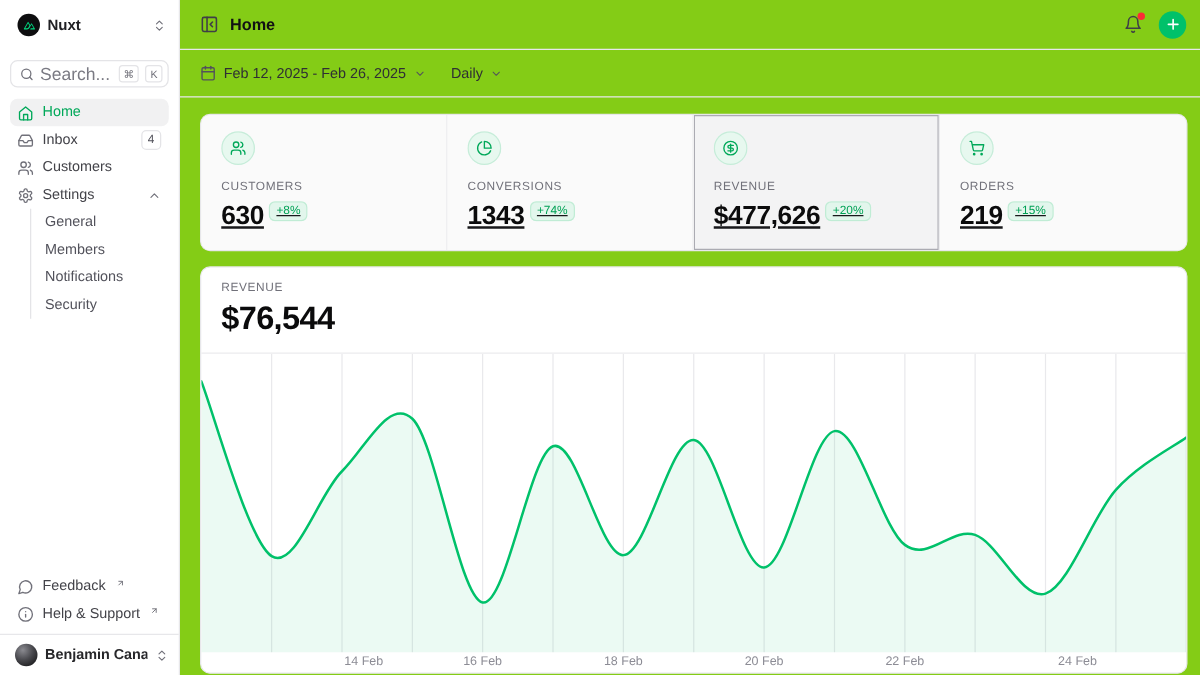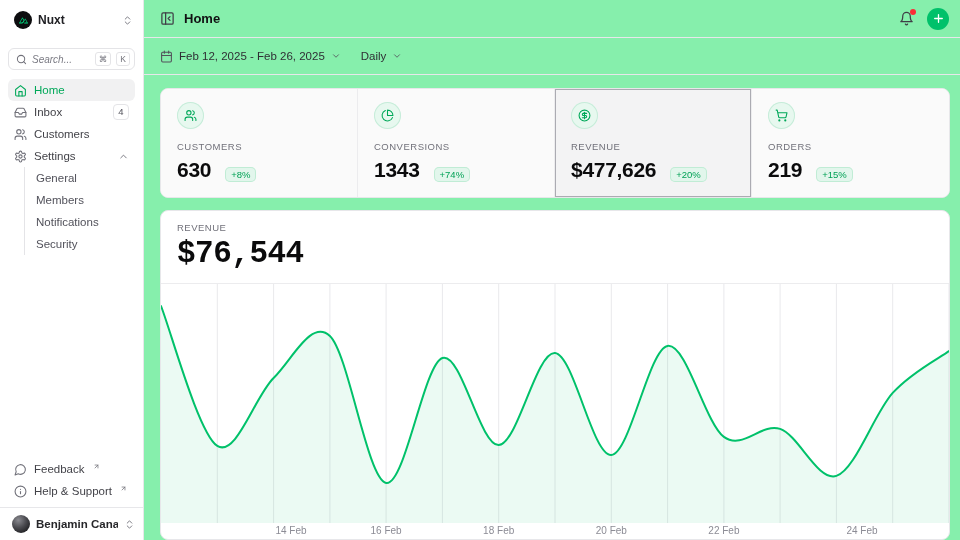--- a/index.html
+++ b/index.html
@@ -1,32 +1,32 @@
 <!DOCTYPE html>
 <html><head>
 <meta charset="utf-8">
 <style>
   * { margin:0; padding:0; box-sizing:border-box; }
   html,body { background:#fff; }
   .app {
     width:960px; height:540px; display:flex; overflow:hidden;
-    font-family:"Liberation Sans", sans-serif; color:#18181b; background:#86efac;
+    font-family:"Liberation Sans", sans-serif; color:#18181b; background:#84cc16;
     position:relative;
   }
   svg { display:block; }
   .icon { display:inline-flex; flex:none; align-items:center; justify-content:center; }
 
   
   .sidebar { width:144px; min-width:144px; border-right:1px solid #e7e7ea; display:flex; flex-direction:column; background:#fff; }
   .team-row { height:40px; display:flex; align-items:center; gap:6px; padding:0 10px 0 14px; cursor:pointer; }
   .team-logo { width:18px; height:18px; border-radius:50%; background:#0d0d0f; display:flex; align-items:center; justify-content:center; }
   .team-name { font-size:12px; font-weight:700; color:#202024; }
   .team-chevrons { margin-left:auto; color:#71717a; }
   .search-box { margin:8px 8px 9px; height:22px; border:1px solid #e4e4e7; border-radius:6px; display:flex; align-items:center; gap:5px; padding:0 4px 0 7px; background:#fff; cursor:text; }
-  .search-placeholder { font-size:10px; color:#7a7a83; flex:1; white-space:nowrap; overflow:hidden;font-style:italic; }
+  .search-placeholder { font-size:14px; color:#7a7a83; flex:1; white-space:nowrap; overflow:hidden; }
   .kbd { font-size:8.5px; line-height:1; color:#71717a; border:1px solid #e4e4e7; border-radius:3px; padding:2px 3px; min-width:8px; text-align:center; background:#fff; }
   .nav { display:flex; flex-direction:column; padding:0 8px; }
   .nav-item { height:22px; display:flex; align-items:center; gap:7px; padding:0 6px; border-radius:6px; font-size:11.5px; font-weight:500; color:#434349; cursor:pointer; }
   .nav-item .icon { color:#71717a; }
   .nav-item.active { background:#f1f1f2; color:#00a859; }
   .nav-item.active .icon { color:#00a859; }
   .count-badge { margin-left:auto; font-size:9.5px; font-weight:500; color:#52525b; border:1px solid #e4e4e7; border-radius:4px; padding:1px 4.5px; line-height:1.2; background:#fff; }
   .nav-caret { margin-left:auto; color:#71717a; }
   .submenu { display:flex; flex-direction:column; margin-left:16px; border-left:1px solid #e4e4e7; }
   .submenu-item { height:22px; display:flex; align-items:center; padding-left:11px; font-size:11.5px; font-weight:400; color:#52525b; cursor:pointer; }
@@ -54,29 +54,29 @@
 
   .content { padding:13px 10px 0 16px; display:flex; flex-direction:column; gap:12px; }
 
   
   .stats { display:grid; grid-template-columns:repeat(4,1fr); border:1px solid #e7e7ea; border-radius:8px; background:#fafafa; overflow:hidden; }
   .stat-cell { padding:13px 16px 15px; border-right:1px solid #ececee; display:flex; flex-direction:column; align-items:flex-start; cursor:pointer; background:#fafafa; }
   .stat-cell:last-child { border-right:none; }
   .stat-cell.selected { background:#f3f3f4; box-shadow:inset 0 0 0 1px #ababb2; }
   .icon-circle { width:27px; height:27px; border-radius:50%; background:#e7f8ef; box-shadow:inset 0 0 0 1px #c6ecd9; display:flex; align-items:center; justify-content:center; color:#00a859; margin-bottom:12px; }
   .stat-label { font-size:9.5px; letter-spacing:0.5px; color:#71717a; font-weight:500; margin-bottom:6px; }
-  .stat-value-row { display:flex; align-items:flex-end; gap:14px; }
+  .stat-value-row { display:flex; align-items:flex-start; gap:4px;text-decoration:underline; }
   .stat-value { font-size:21px; font-weight:700; letter-spacing:-0.3px; color:#0b0b0c; }
   .delta-badge { font-size:9.5px; font-weight:500; color:#00a155; background:#e2f6ec; border-radius:5px; padding:3px 6px; box-shadow:inset 0 0 0 1px #c0ecd5; line-height:1; }
 
   
   .chart-card { border:1px solid #e7e7ea; border-radius:8px; background:#fff; overflow:hidden; }
   .chart-header { padding:11px 16px 12px; border-bottom:1px solid #ececee; }
   .chart-kicker { font-size:9.5px; letter-spacing:0.5px; color:#71717a; font-weight:500; margin-bottom:3px; }
-  .chart-value { font-size:31px; font-weight:700; letter-spacing:-0.5px; color:#0b0b0c;font-family:Liberation Mono, monospace; }
+  .chart-value { font-size:26px; font-weight:700; letter-spacing:-0.5px; color:#0b0b0c; }
   .chart-plot { position:relative; height:239px; width:100%; }
   .chart-plot svg { position:absolute; inset:0; }
   .chart-xaxis { position:relative; height:16px; }
   .x-tick { position:absolute; top:2px; transform:translateX(-50%); font-size:10px; color:#8c8c95; white-space:nowrap; }
 </style>
 </head>
 <body>
 
 <div class="app">
 

